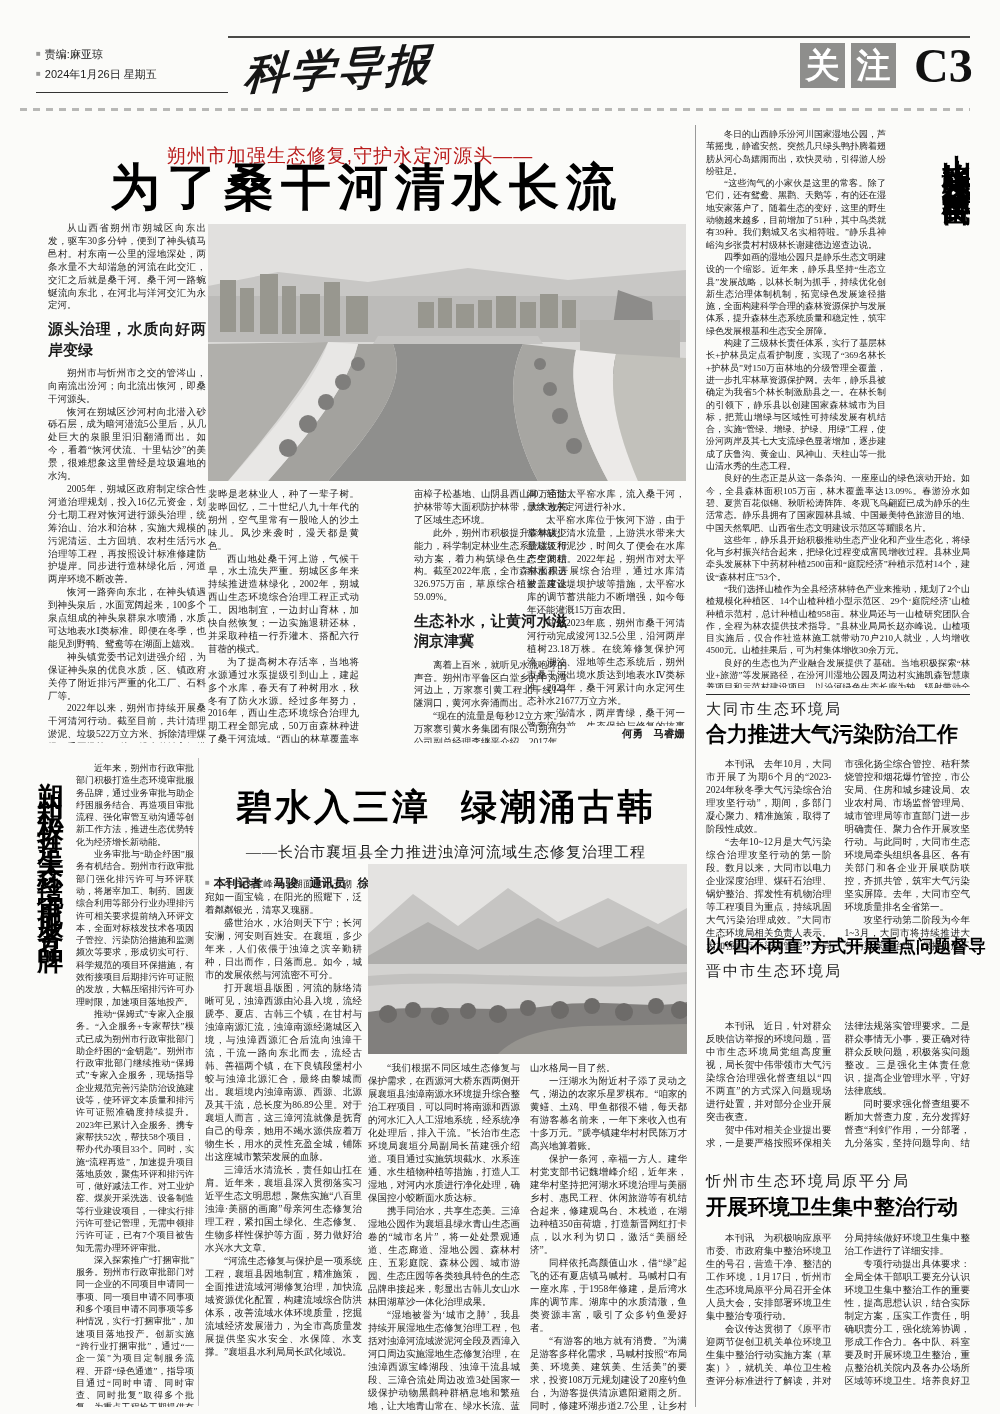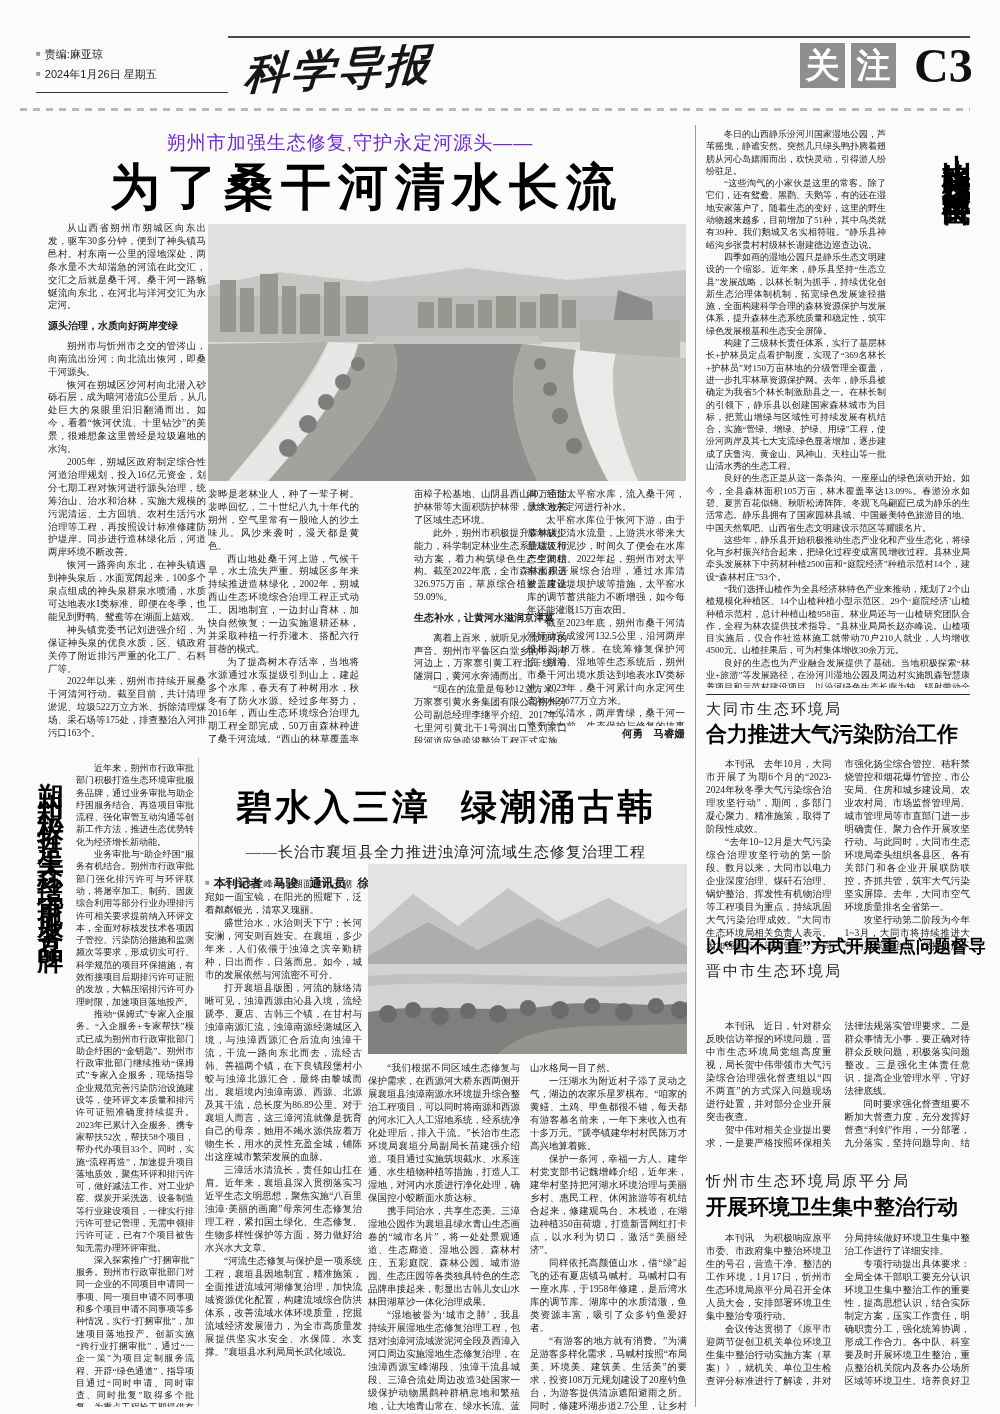--- a/index.html
+++ b/index.html
@@ -12,35 +12,35 @@
   .bullet{color:#9a9a98;font-size:8px;vertical-align:2px;margin-right:4px;}
   .masthead{position:absolute;left:244px;top:40px;font-size:44px;font-weight:bold;font-style:italic;
             letter-spacing:3px;transform:rotate(-3deg) skewX(-6deg);color:#161616;}
   .section-wrap{position:absolute;left:800px;top:38px;display:flex;align-items:center;gap:6px;}
   .sec-char{width:45px;height:45px;background:#8e8e8c;color:#fff;display:flex;align-items:center;justify-content:center;
             font-family:"Liberation Sans","DejaVu Sans",sans-serif;font-size:34px;font-weight:bold;}
   .page-no{font-size:48px;font-weight:bold;margin-left:12px;color:#111;}
   .header-dotted{position:absolute;left:20px;top:108px;width:950px;height:3px;
                  background:repeating-linear-gradient(90deg,#b8b8b6 0 7px,transparent 7px 13px);}
   
-  .kicker{position:absolute;left:90px;top:130px;width:520px;text-align:center;font-size:19px;letter-spacing:1px;
-          font-family:"Liberation Sans","DejaVu Sans",sans-serif;color:#6d28d9;}
+  .kicker{position:absolute;left:90px;top:143px;width:520px;text-align:center;font-size:19px;letter-spacing:1px;
+          font-family:"Liberation Sans","DejaVu Sans",sans-serif;color:#b91c1c;}
   .main-headline{position:absolute;left:48px;top:154px;width:637px;text-align:center;font-size:50px;font-weight:bold;
                  font-family:"Liberation Sans","DejaVu Sans",sans-serif;letter-spacing:7px;color:#000;}
   .photo-frame{position:absolute;background:#cfcfcd;overflow:hidden;}
   #photo1{left:208px;top:224px;width:478px;height:257px;}
   #photo2{left:368px;top:864px;width:319px;height:190px;}
   .mcol,.bcol{position:absolute;font-size:9.5px;line-height:12.9px;text-align:justify;overflow:hidden;}
   #mcol1{left:48px;top:222px;width:158px;height:521px;}
   #mcol2{left:208px;top:488px;width:151px;height:255px;}
   #mcol3{left:366px;top:488px;width:153px;height:255px;margin-left:48px;}
   #mcol4{left:527px;top:488px;width:158px;height:238px;}
   .para{margin:0;text-indent:2em;}
   .cont{text-indent:0;}
-  .subhead{font-weight:bold;font-size:10px;line-height:1.35;margin:7px 0;text-indent:0;
+  .subhead{font-weight:bold;font-size:15px;line-height:1.35;margin:7px 0;text-indent:0;
            font-family:Liberation Sans, sans-serif;}
   .main-byline{position:absolute;left:527px;top:727px;width:158px;text-align:right;font-weight:bold;font-size:10.5px;}
   
   .vline-right{position:absolute;left:695px;top:125px;width:1px;height:1282px;background:#999;}
   .sidebar{position:absolute;left:706px;top:128px;width:264px;height:560px;overflow:hidden;
            font-size:9px;line-height:12.3px;text-align:justify;}
   .sidebar-vhead{float:right;width:72px;height:332px;margin:2px 0 10px 12px;writing-mode:vertical-rl;
                  text-orientation:upright;font-size:30px;font-weight:bold;letter-spacing:5px;color:#000;}
   .vhead-gap{display:inline-block;block-size:26px;}
   .rule-h{position:absolute;left:706px;top:694px;width:264px;height:1px;background:#2a2a2a;}

